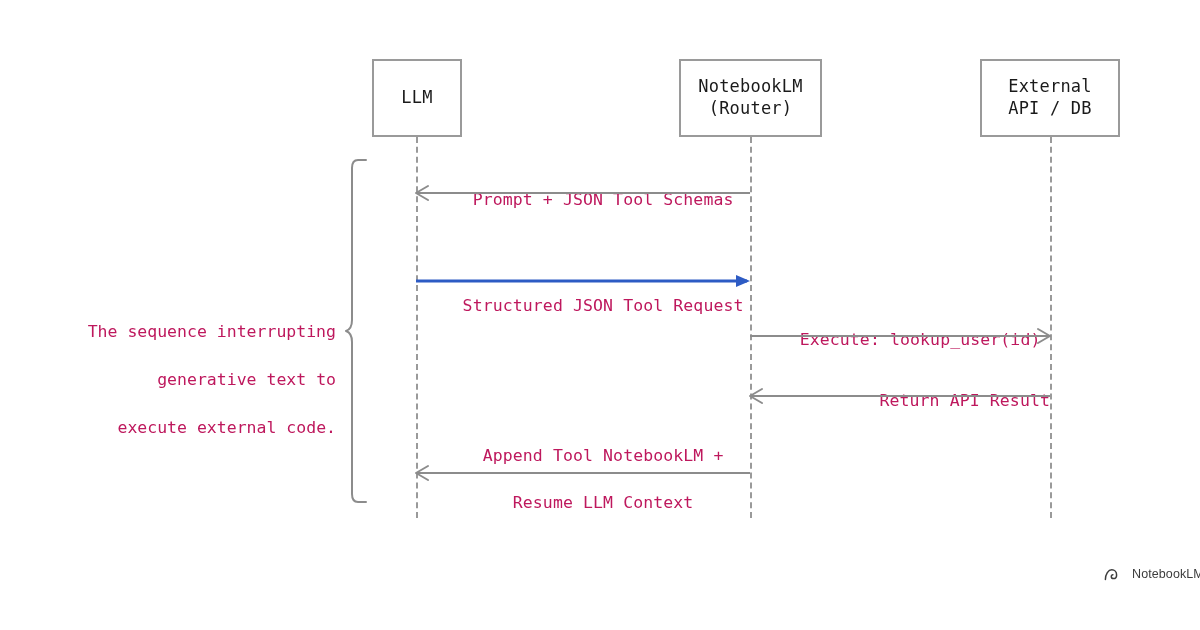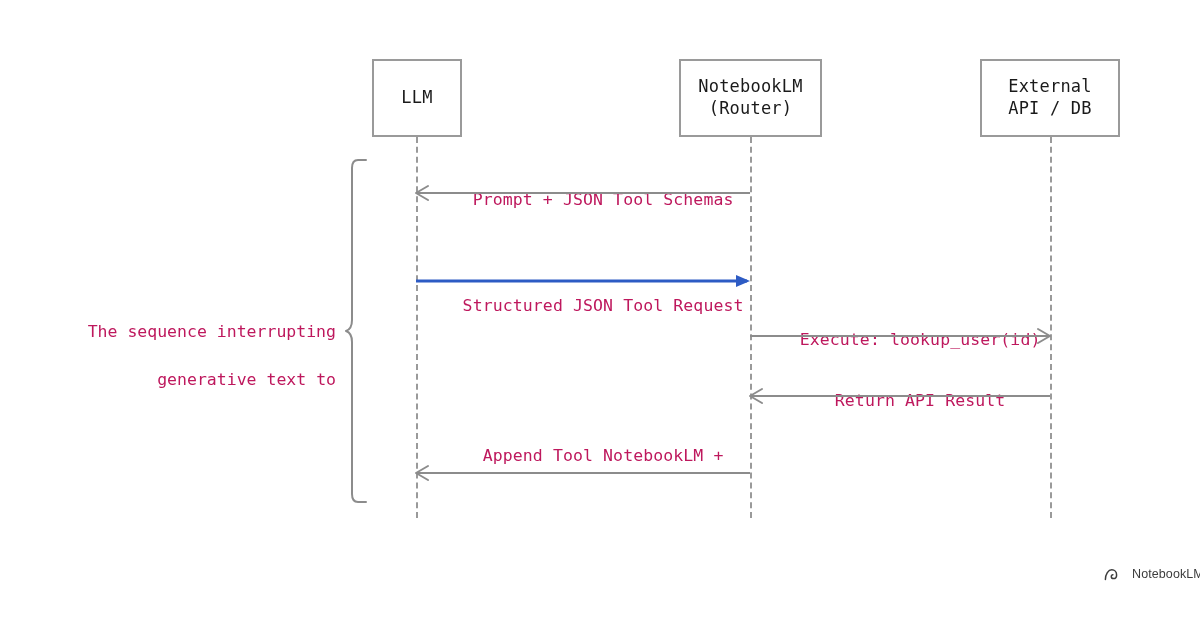--- a/index.html
+++ b/index.html
@@ -84,20 +84,21 @@
   .watermark svg { display: block; }
 </style>
 </head>
 <body>
 
 <div id="canvas">
 
   <div class="caption" style="left:40px; top:296px; width:296px;">
     <span>The sequence interrupting</span><br>
     <span>generative text to</span><br>
+    <span>execute external code.</span>
   </div>
 
   <div class="brace" style="left:344px; top:158px; width:24px; height:346px;">
     <svg width="24" height="346" viewBox="0 0 24 346" fill="none">
       <path d="M22 2 H14 Q8 2 8 10 V162 Q8 171 2 173 Q8 175 8 184 V336 Q8 344 14 344 H22" stroke="#8c8c8c" stroke-width="2" fill="none" stroke-linecap="round" stroke-linejoin="round"></path>
     </svg>
   </div>
 
   <div class="participant" style="left:372px; top:59px; width:90px; height:78px;">
     <span class="pline">LLM</span>
@@ -141,32 +142,33 @@
   <div class="msg-label" style="left:750px; top:305px; width:300px;">
     <span>Execute: lookup_user(id)</span>
   </div>
   <div class="arrow" style="left:748px; top:329px; width:304px;">
     <svg width="304" height="14" viewBox="0 0 304 14">
       <line x1="2" y1="7" x2="301" y2="7" stroke="#8c8c8c" stroke-width="2"></line>
       <polyline points="290,0 302,7 290,14" stroke="#8c8c8c" stroke-width="2" fill="none" stroke-linecap="round" stroke-linejoin="round"></polyline>
     </svg>
   </div>
 
-  <div class="msg-label" style="left:750px; top:366px; width:300px;">
+  <div class="msg-label" style="left:750px; top:366px; width:300px;text-align:right;">
     <span>Return API Result</span>
   </div>
   <div class="arrow" style="left:748px; top:389px; width:304px;">
     <svg width="304" height="14" viewBox="0 0 304 14">
       <line x1="3" y1="7" x2="302" y2="7" stroke="#8c8c8c" stroke-width="2"></line>
       <polyline points="14,0 2,7 14,14" stroke="#8c8c8c" stroke-width="2" fill="none" stroke-linecap="round" stroke-linejoin="round"></polyline>
     </svg>
   </div>
 
   <div class="msg-label" style="left:416px; top:421px; width:334px;">
     <span>Append Tool NotebookLM +</span><br>
+    <span>Resume LLM Context</span>
   </div>
   <div class="arrow" style="left:414px; top:466px; width:338px;">
     <svg width="338" height="14" viewBox="0 0 338 14">
       <line x1="3" y1="7" x2="336" y2="7" stroke="#8c8c8c" stroke-width="2"></line>
       <polyline points="14,0 2,7 14,14" stroke="#8c8c8c" stroke-width="2" fill="none" stroke-linecap="round" stroke-linejoin="round"></polyline>
     </svg>
   </div>
 
   <div class="watermark" style="left:1104px; top:567px;">
     <span>

